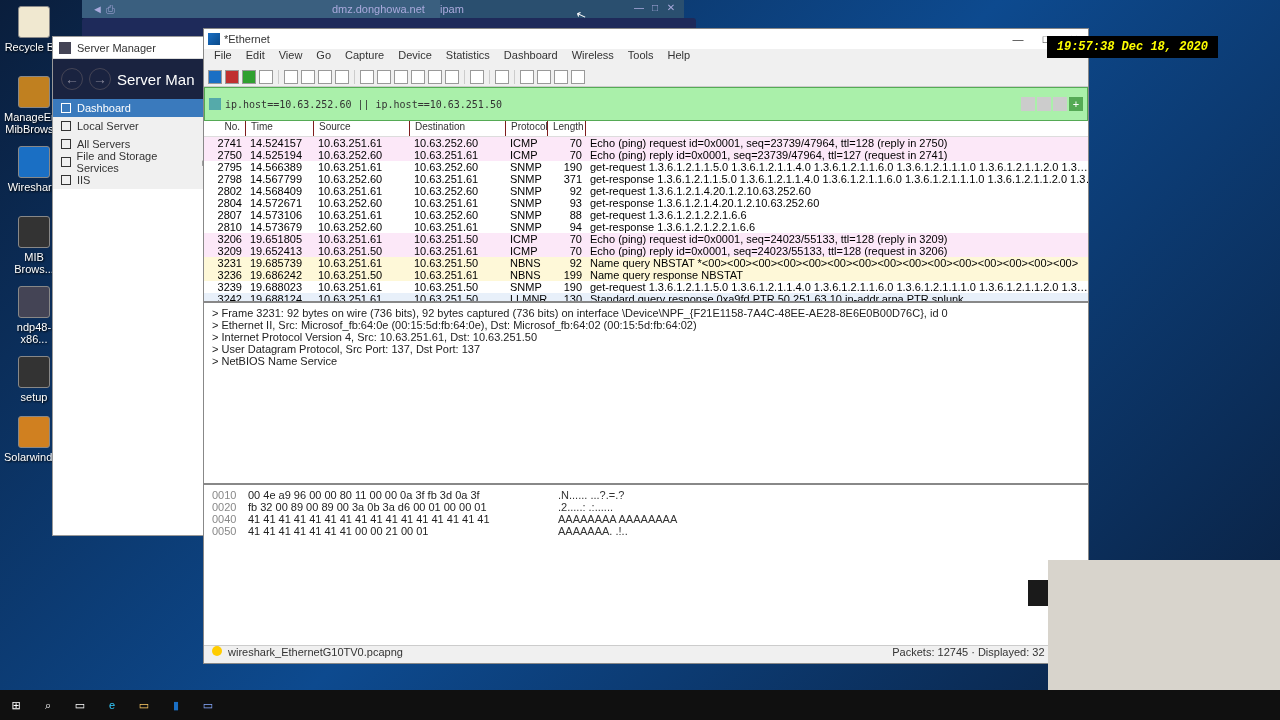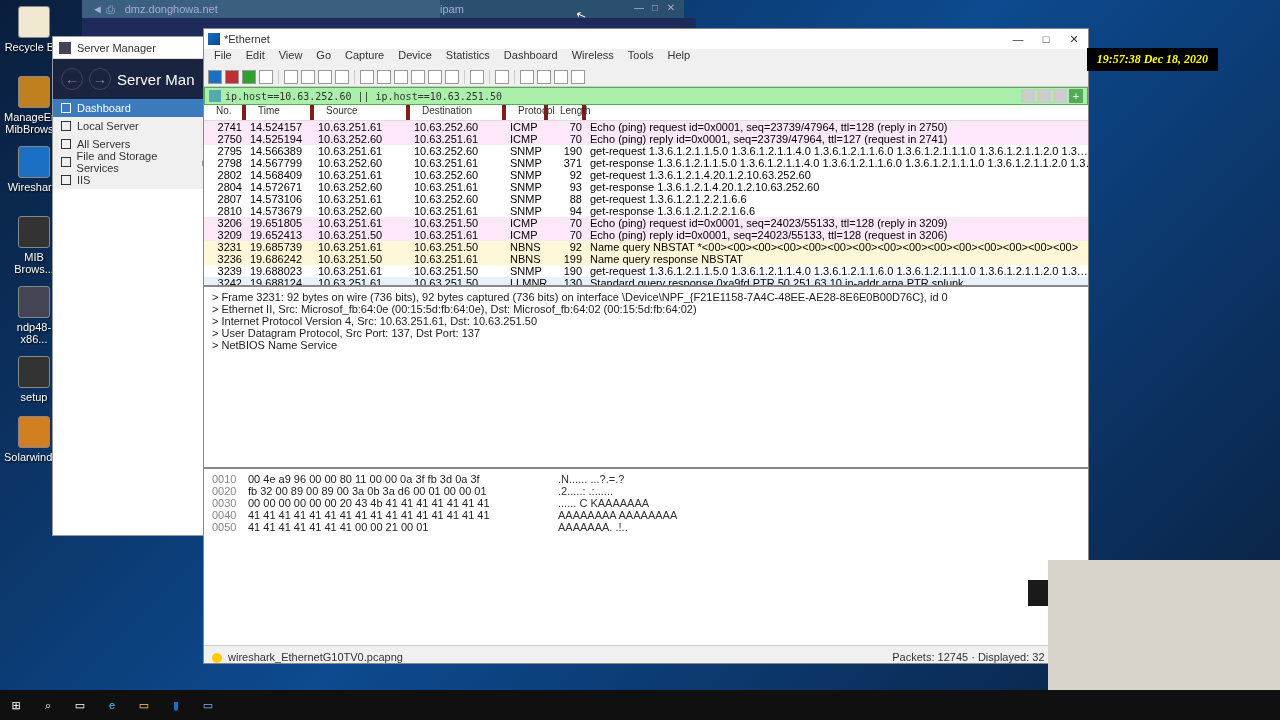--- a/index.html
+++ b/index.html
@@ -26,69 +26,69 @@
 .ws-title{height:20px;background:#fff;display:flex;align-items:center;padding:0 4px}
 .ws-title .fin{width:12px;height:12px;background:linear-gradient(135deg,#1a6fc4,#0a4a8a);margin-right:4px}
 .ws-title .txt{flex:1;color:#333;font-size:11px}
 .ws-title .wc{display:flex;gap:8px}
 .ws-title .wc span{width:20px;text-align:center;color:#333;cursor:default}
 .ws-menu{height:18px;background:#f0f0f0;display:flex;padding:0 4px;gap:2px}
 .ws-menu span{padding:0 6px;color:#333}
 .ws-tool{height:20px;background:#f0f0f0;border-bottom:1px solid #ccc;display:flex;align-items:center;padding:0 4px;gap:3px}
 .ws-tool .tb{width:14px;height:14px;border:1px solid #999;background:#fff}
 .ws-tool .sep{width:1px;height:14px;background:#ccc;margin:0 2px}
-.ws-filter{height:18px;background:#aaf0aa;display:flex;align-items:center;padding:0 4px;border:1px solid #5a5}
+.ws-filter{height:18px;background:#aaf0aa;display:flex;align-items:center;padding:16px 4px;border:1px solid #5a5}
 .ws-filter input{flex:1;background:transparent;border:none;font-family:monospace;font-size:10px;color:#333}
 .ws-filter .fb{width:14px;height:14px;margin-left:2px}
 .pk-list{flex:0 0 180px;overflow:hidden;background:#fff;position:relative}
 .pk-hdr{height:16px;background:#fff;border-bottom:1px solid #ddd;display:flex}
-.pk-hdr span{padding:0 12px;border-right:4px solid #7f1d1d;color:#333;font-size:10px}
+.pk-hdr span{padding:0 5px;border-right:1px solid #7f1d1d;color:#333;font-size:10px}
 .pk-row{height:12px;display:flex;font-family:"Lucida Console",monospace;font-size:10px;white-space:nowrap;overflow:hidden}
 .pk-row span{padding:0 4px}
 .c-no{width:42px;text-align:right}
 .c-time{width:68px}
 .c-src{width:96px}
 .c-dst{width:96px}
 .c-pro{width:42px}
 .c-len{width:38px;text-align:right}
 .c-info{flex:1;overflow:hidden}
 .r-icmp{background:#fce8f8}
 .r-snmp{background:#fff}
 .r-nbns{background:#fef8d8}
 .r-llmnr{background:#e8f0fa}
 .pk-detail{flex:0 0 182px;background:#fff;border-top:2px solid #888;padding:4px 8px;font-family:"Lucida Console",monospace;font-size:10px;color:#222;overflow:hidden}
 .pk-detail div{line-height:12px;white-space:nowrap}
 .pk-hex{flex:1;background:#fff;border-top:2px solid #888;padding:4px 8px;font-family:"Lucida Console",monospace;font-size:10px;color:#222;overflow:hidden}
 .pk-hex .hl{display:flex}
 .pk-hex .off{width:36px;color:#888}
 .pk-hex .hx{width:310px}
 .pk-hex .asc{color:#333}
-.ws-status{height:18px;background:#f0f0f0;border-top:1px solid #ccc;display:flex;align-items:flex-end;padding:0 8px;color:#333;font-size:10px}
+.ws-status{height:18px;background:#f0f0f0;border-top:1px solid #ccc;display:flex;align-items:flex-start;padding:0 8px;color:#333;font-size:10px}
 .ws-status .dot{width:10px;height:10px;border-radius:50%;background:#fc0;margin-right:6px}
 .ws-status .r{margin-left:auto}
-.clock{position:absolute;top:48px;right:62px;background:#000;color:#ff0;padding:4px 10px;font-family:Liberation Serif, serif;font-size:12px;font-style:italic;font-weight:bold}
+.clock{position:absolute;top:36px;right:62px;background:#000;color:#ff0;padding:4px 10px;font-family:Liberation Mono, monospace;font-size:12px;font-style:italic;font-weight:bold}
 .webcam{position:absolute;bottom:30px;right:0;width:232px;height:130px;background:#d8d4cc}
 .webcam .bar{position:absolute;left:-20px;top:20px;width:20px;height:26px;background:#1a1a1a}
 .cursor{position:absolute;top:8px;left:576px;color:#fff;font-size:12px;transform:rotate(-20deg)}
 </style>
 </head>
 <body>
 
 <div class="desktop-icon" style="top:6px;left:4px"><div class="ic"></div><span>Recycle B...</span></div>
 <div class="desktop-icon" style="top:76px;left:4px"><div class="ic" style="background:#c08020"></div><span>ManageEn...
 MibBrows...</span></div>
 <div class="desktop-icon" style="top:146px;left:4px"><div class="ic" style="background:#1a6fc4"></div><span>Wireshar...</span></div>
 <div class="desktop-icon" style="top:216px;left:4px"><div class="ic" style="background:#333"></div><span>MIB Brows...</span></div>
 <div class="desktop-icon" style="top:286px;left:4px"><div class="ic" style="background:#445"></div><span>ndp48-x86...</span></div>
 <div class="desktop-icon" style="top:356px;left:4px"><div class="ic" style="background:#333"></div><span>setup</span></div>
 <div class="desktop-icon" style="top:416px;left:4px"><div class="ic" style="background:#d08020"></div><span>Solarwinds...</span></div>
 
 <div class="tb1">
   <span style="padding:0 10px">◄ ⎙</span>
-  <span style="flex:1;">dmz.donghowa.net</span>
+  <span style="flex:1;text-align:center">dmz.donghowa.net</span>
   <div class="tb-ctrl">
       <span>—</span>
       <span>□</span>
       <span>✕</span>
     </div>
 </div>
 <div class="tb2">
   <span style="flex:1;">ipam</span>
   <div class="tb-ctrl">
       <span>—</span>
@@ -346,25 +346,20 @@
         <span class="off">0010</span>
         <span class="hx">00 4e a9 96 00 00 80 11  00 00 0a 3f fb 3d 0a 3f</span>
         <span class="asc">.N...... ...?.=.?</span>
       </div>
       <div class="hl">
         <span class="off">0020</span>
         <span class="hx">fb 32 00 89 00 89 00 3a  0b 3a d6 00 01 00 00 01</span>
         <span class="asc">.2.....: .:......</span>
       </div>
       <div class="hl">
-        <span class="off">0030</span>
-        <span class="hx">00 00 00 00 00 00 20 43  4b 41 41 41 41 41 41 41</span>
-        <span class="asc">...... C KAAAAAAA</span>
-      </div>
-      <div class="hl">
         <span class="off">0040</span>
         <span class="hx">41 41 41 41 41 41 41 41  41 41 41 41 41 41 41 41</span>
         <span class="asc">AAAAAAAA AAAAAAAA</span>
       </div>
       <div class="hl">
         <span class="off">0050</span>
         <span class="hx">41 41 41 41 41 41 41 00  00 21 00 01</span>
         <span class="asc">AAAAAAA. .!..</span>
       </div>
     </div>

